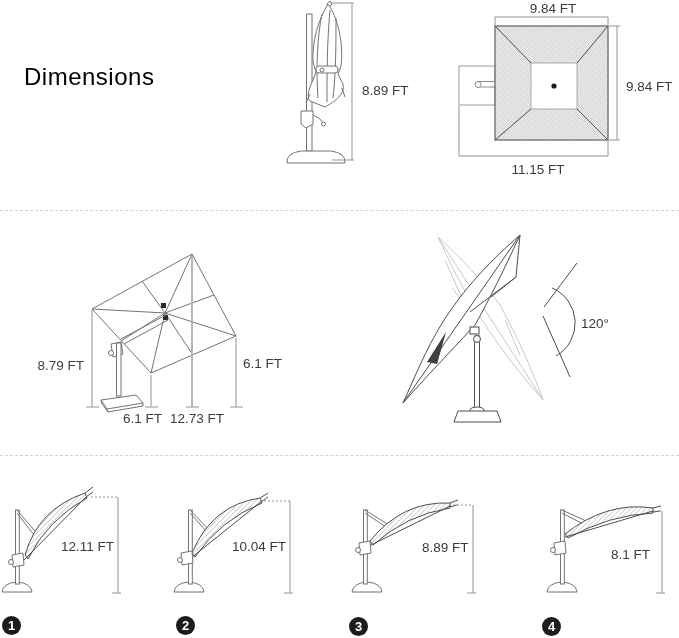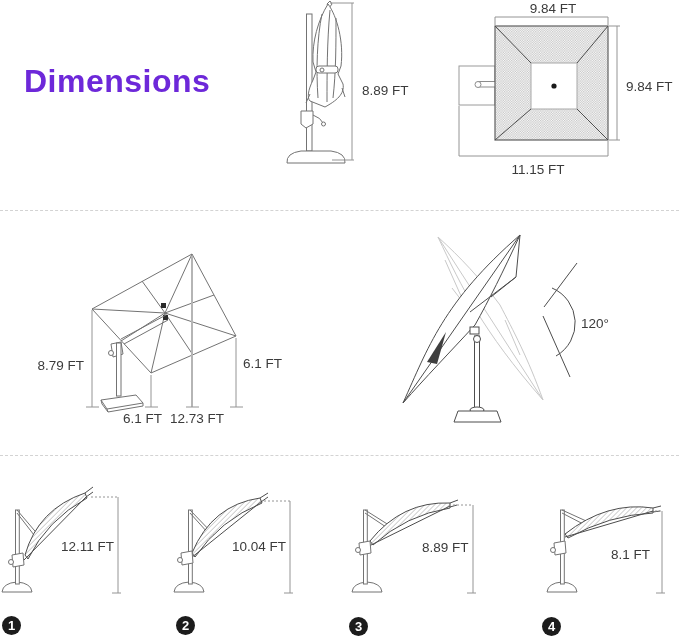--- a/index.html
+++ b/index.html
@@ -1,19 +1,19 @@
 <!DOCTYPE html>
 <html><head>
 <meta charset="utf-8">
 <style>
   html,body { margin:0; padding:0; background:#fff; }
   .canvas { position:relative; width:679px; height:638px; background:#ffffff;
             font-family:"Liberation Sans", sans-serif; overflow:hidden; }
-  .title { position:absolute; left:24px; top:63px; font-size:32px; font-weight:bold;
-           color:#6d28d9; letter-spacing:0.5px; }
+  .title { position:absolute; left:24px; top:63px; font-size:24px; font-weight:normal;
+           color:#000000; letter-spacing:0.5px; }
   .divider { position:absolute; left:0; width:679px; height:0;
              border-top:1px dashed #d3d3d3; }
   .fig { position:absolute; }
   .dim-text { font-size:13.5px; fill:#3b3b3b; }
   .s1  { stroke:#737373; stroke-width:1; fill:none; }
   .s1f { stroke:#737373; stroke-width:1; fill:#ffffff; }
   .sd  { stroke:#4d4d4d; stroke-width:1; fill:none; }
   .sdf { stroke:#4d4d4d; stroke-width:1; fill:#ffffff; }
   .dim { stroke:#949494; stroke-width:1; fill:none; }
   .lt  { stroke:#c9c9c9; stroke-width:1; fill:none; }

